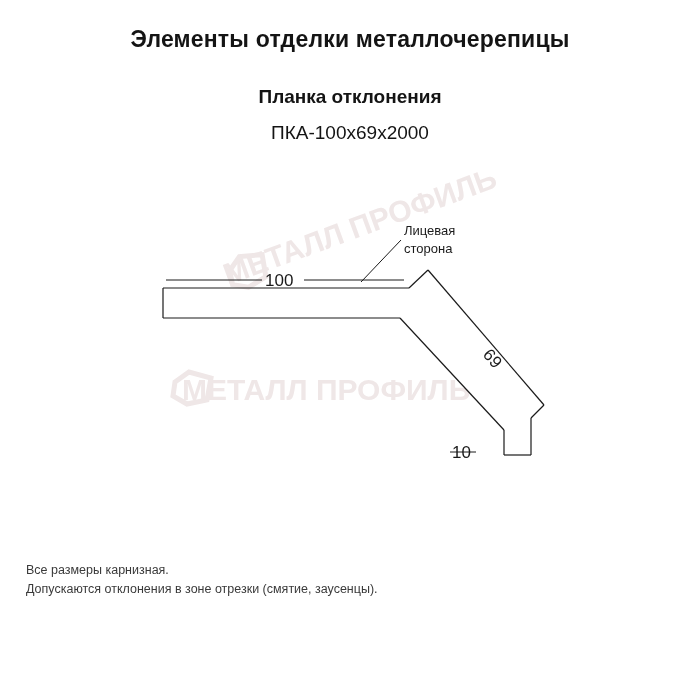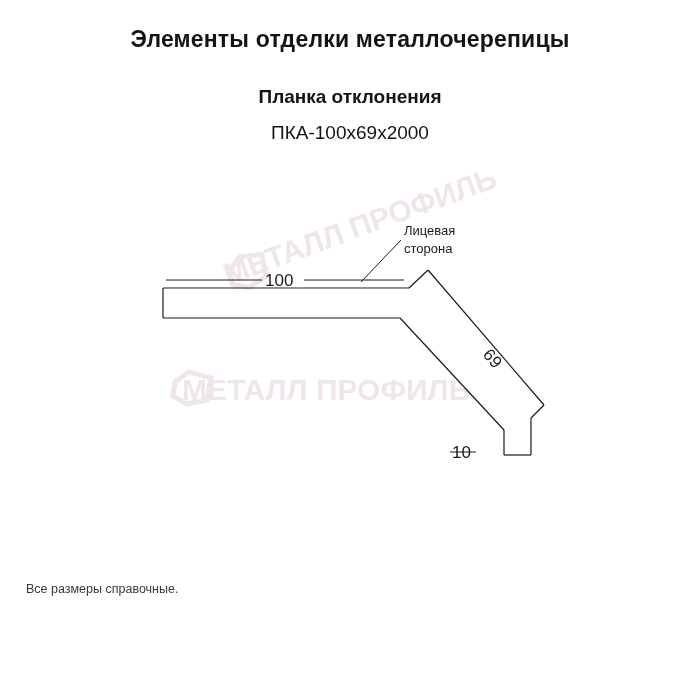--- a/index.html
+++ b/index.html
@@ -147,16 +147,17 @@
       <text class="dim-text" x="478" y="205" transform="rotate(49 478 205)">69</text>
 
       <g fill="none" stroke="#1a1a1a" stroke-width="1">
         <path d="M446 302 L472 302"></path>
       </g>
       <text class="dim-text" x="448" y="308">10</text>
     </svg>
   </div>
 
   <div class="footer">
-    <div>Все размеры справочные.</div>
+    <div>Все размеры карнизная.</div>
+    <div>Допускаются отклонения в зоне отрезки (смятие, заусенцы).</div>
   </div>
 
 </div>
 
 </body></html>

